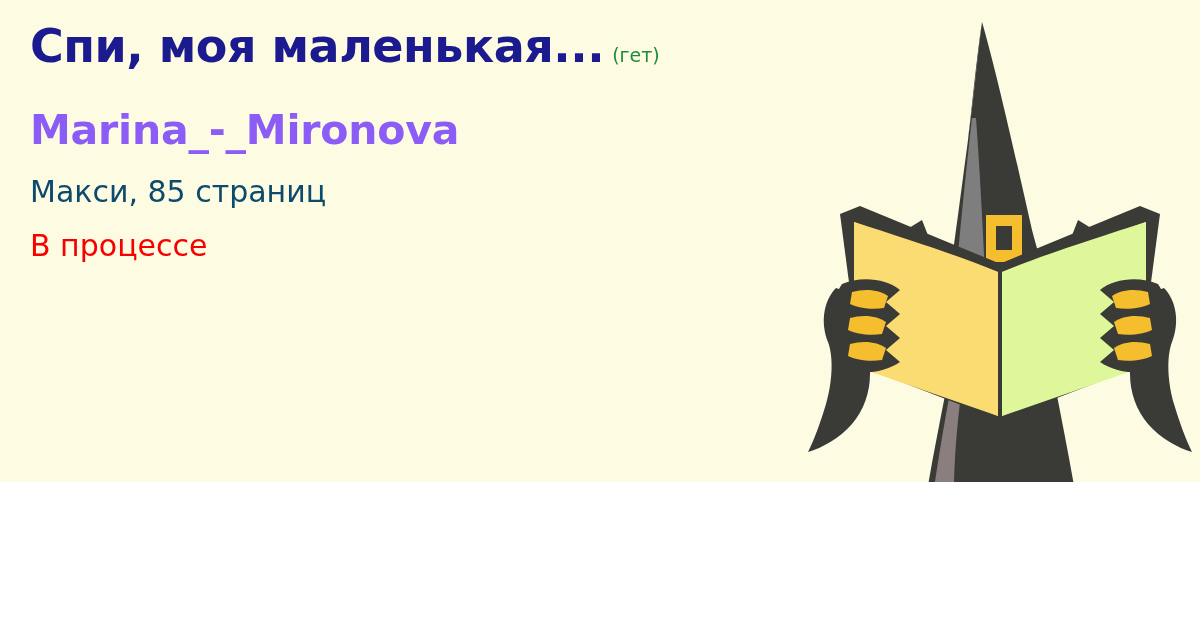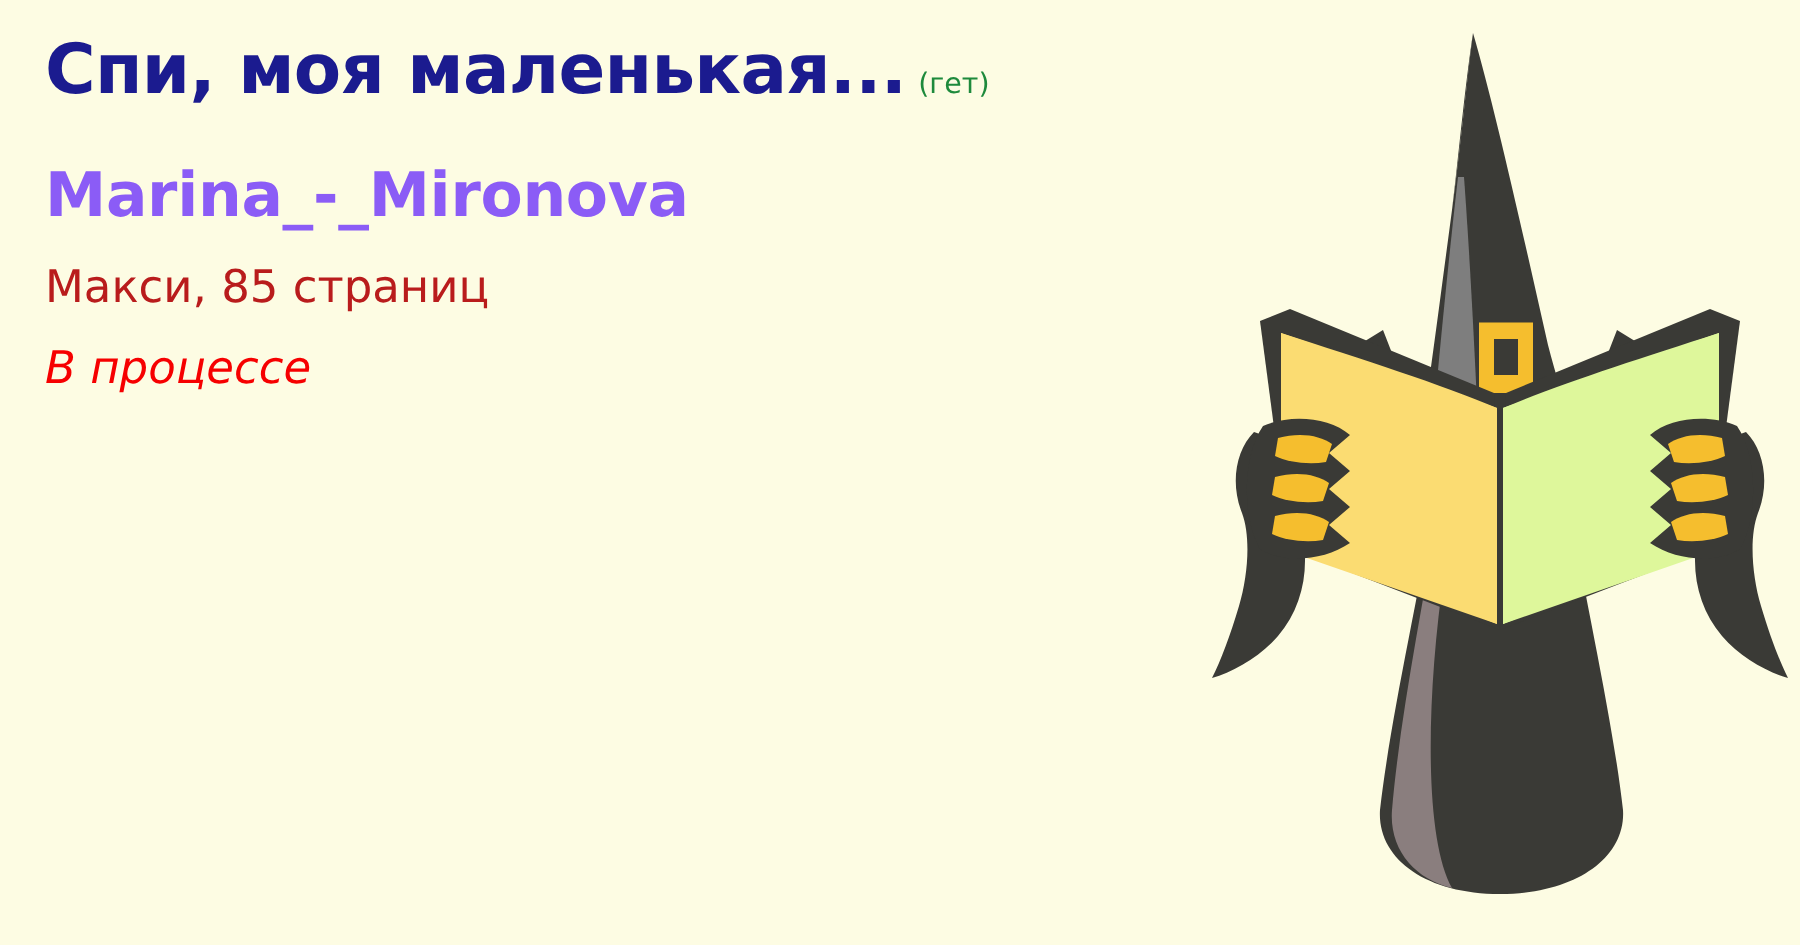--- a/index.html
+++ b/index.html
@@ -9,21 +9,21 @@
   }
   body {
     width: 1200px;
     height: 630px;
     overflow: hidden;
     font-family: "DejaVu Sans", "Liberation Sans", sans-serif;
   }
   #card {
     position: relative;
     width: 1200px;
-    height: 630px;
+    height: 482px;
     background: #FDFCE3;
     box-sizing: border-box;
     overflow: hidden;
   }
 
   
   .text-col {
     position: absolute;
     left: 30px;
     top: 22px;
@@ -71,30 +71,29 @@
     margin-top: 30px;
     font-size: 30px;
     color: #8C8C82;
     line-height: 1.27;
     max-width: 620px;
   }
 
   .size-line {
     margin-top: 20px;
     font-size: 30px;
-    color: #b91c1c;
+    color: #0c4a6e;
     line-height: 1.27;
   }
 
   .status-line {
     margin-top: 16px;
     font-size: 30px;
     color: #F60000;
     line-height: 1.27;
-    font-style: italic;
   }
 
   
   .illustration {
     position: absolute;
     right: 0px;
     top: 0px;
     width: 400px;
     height: 630px;
   }

